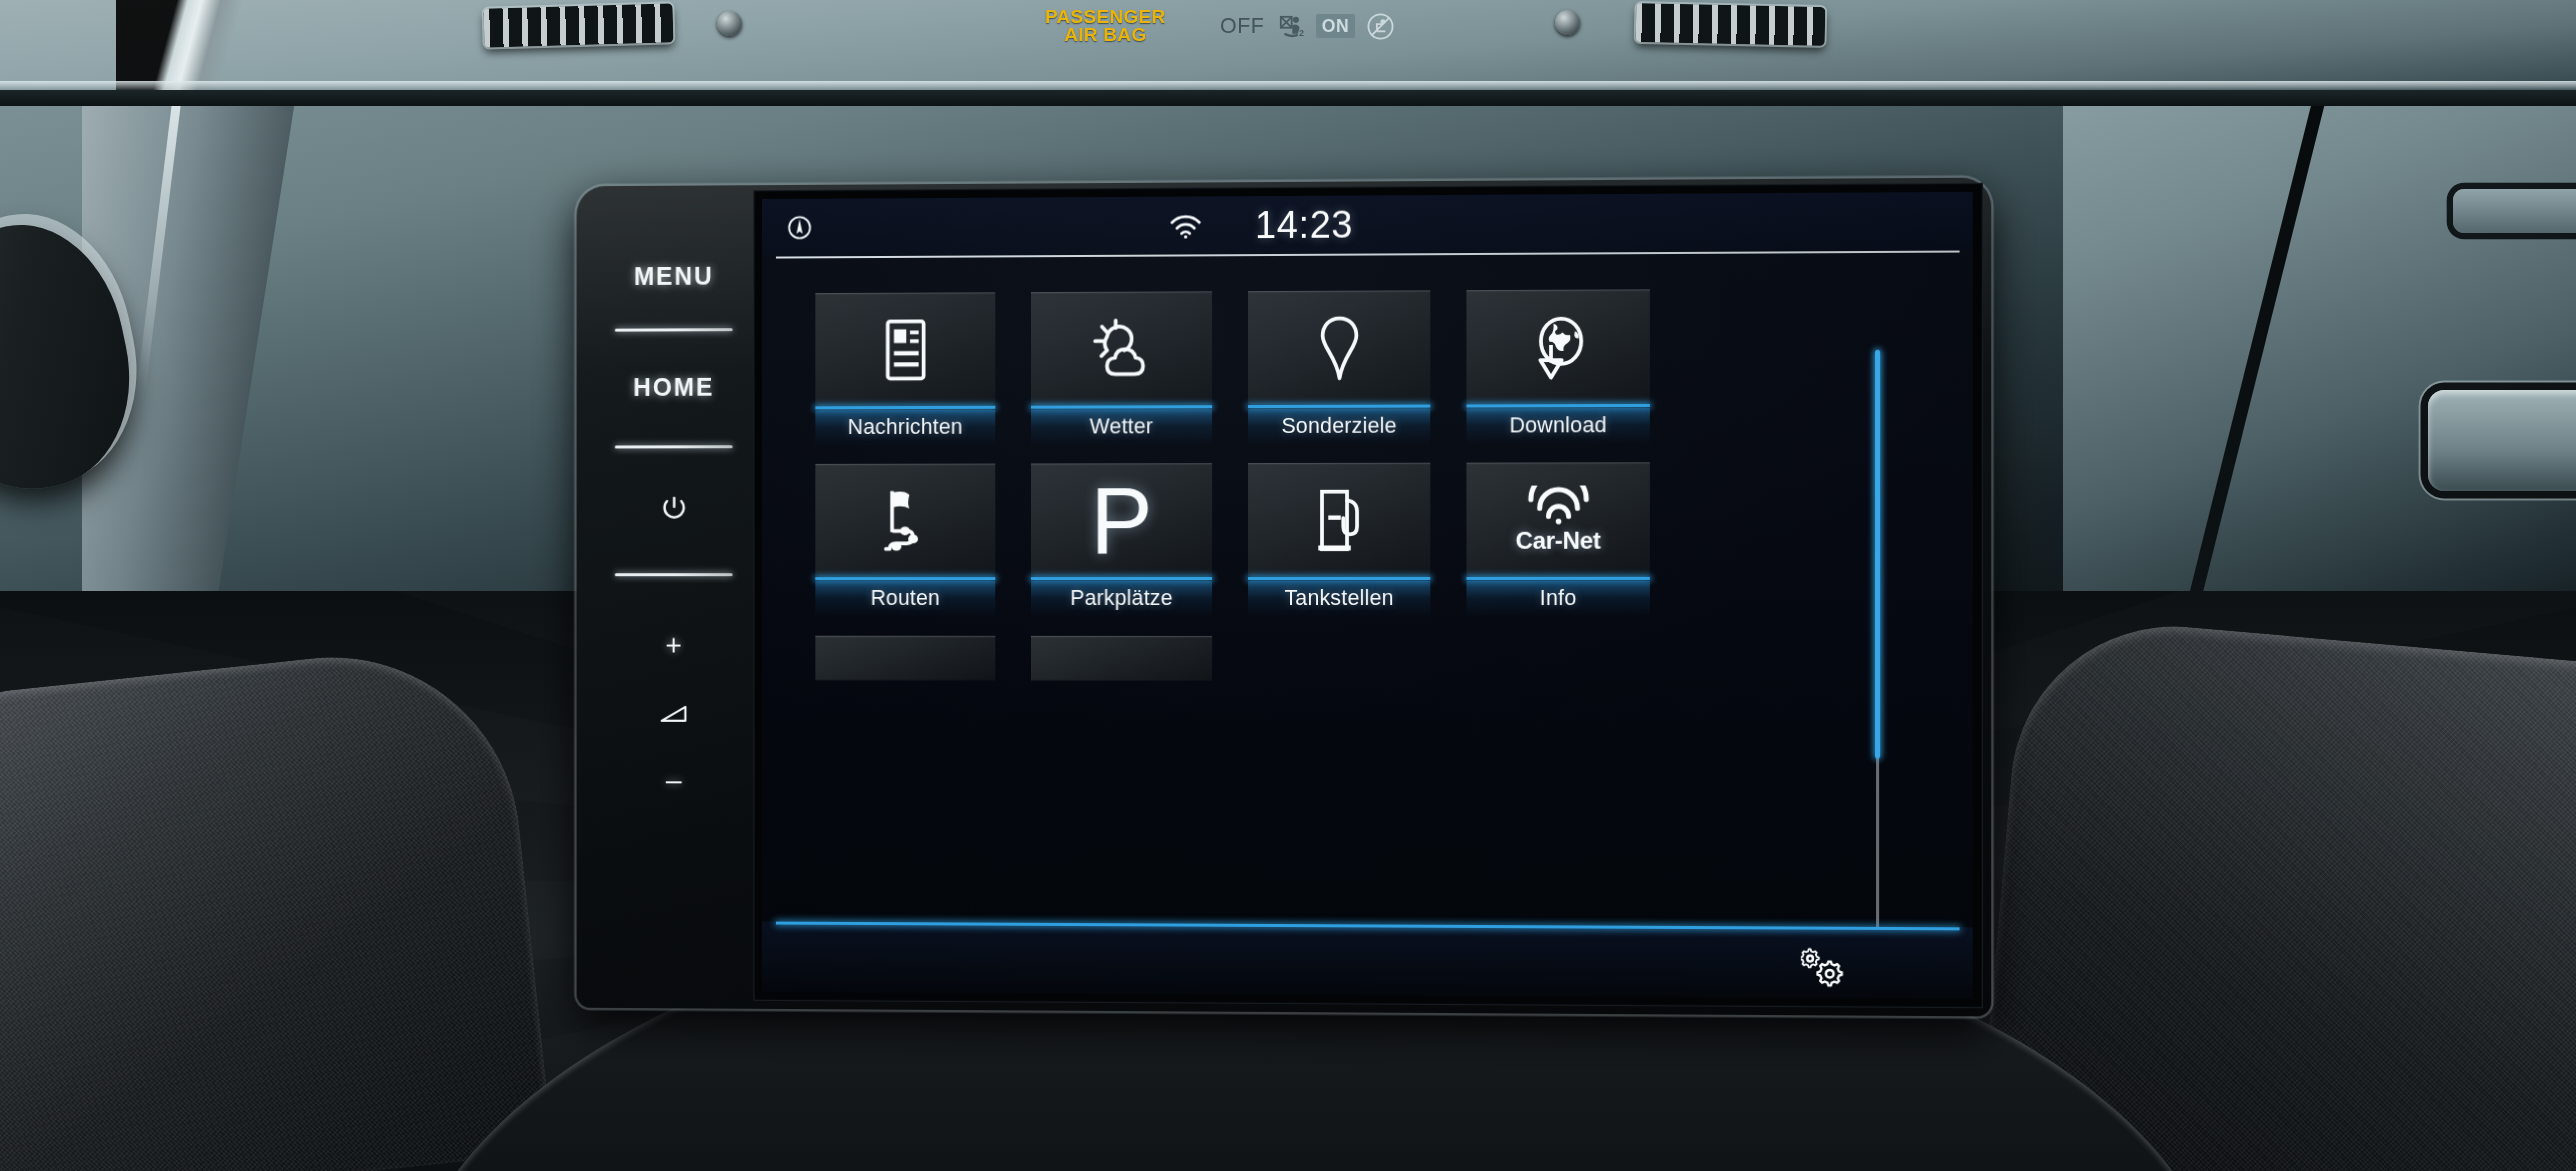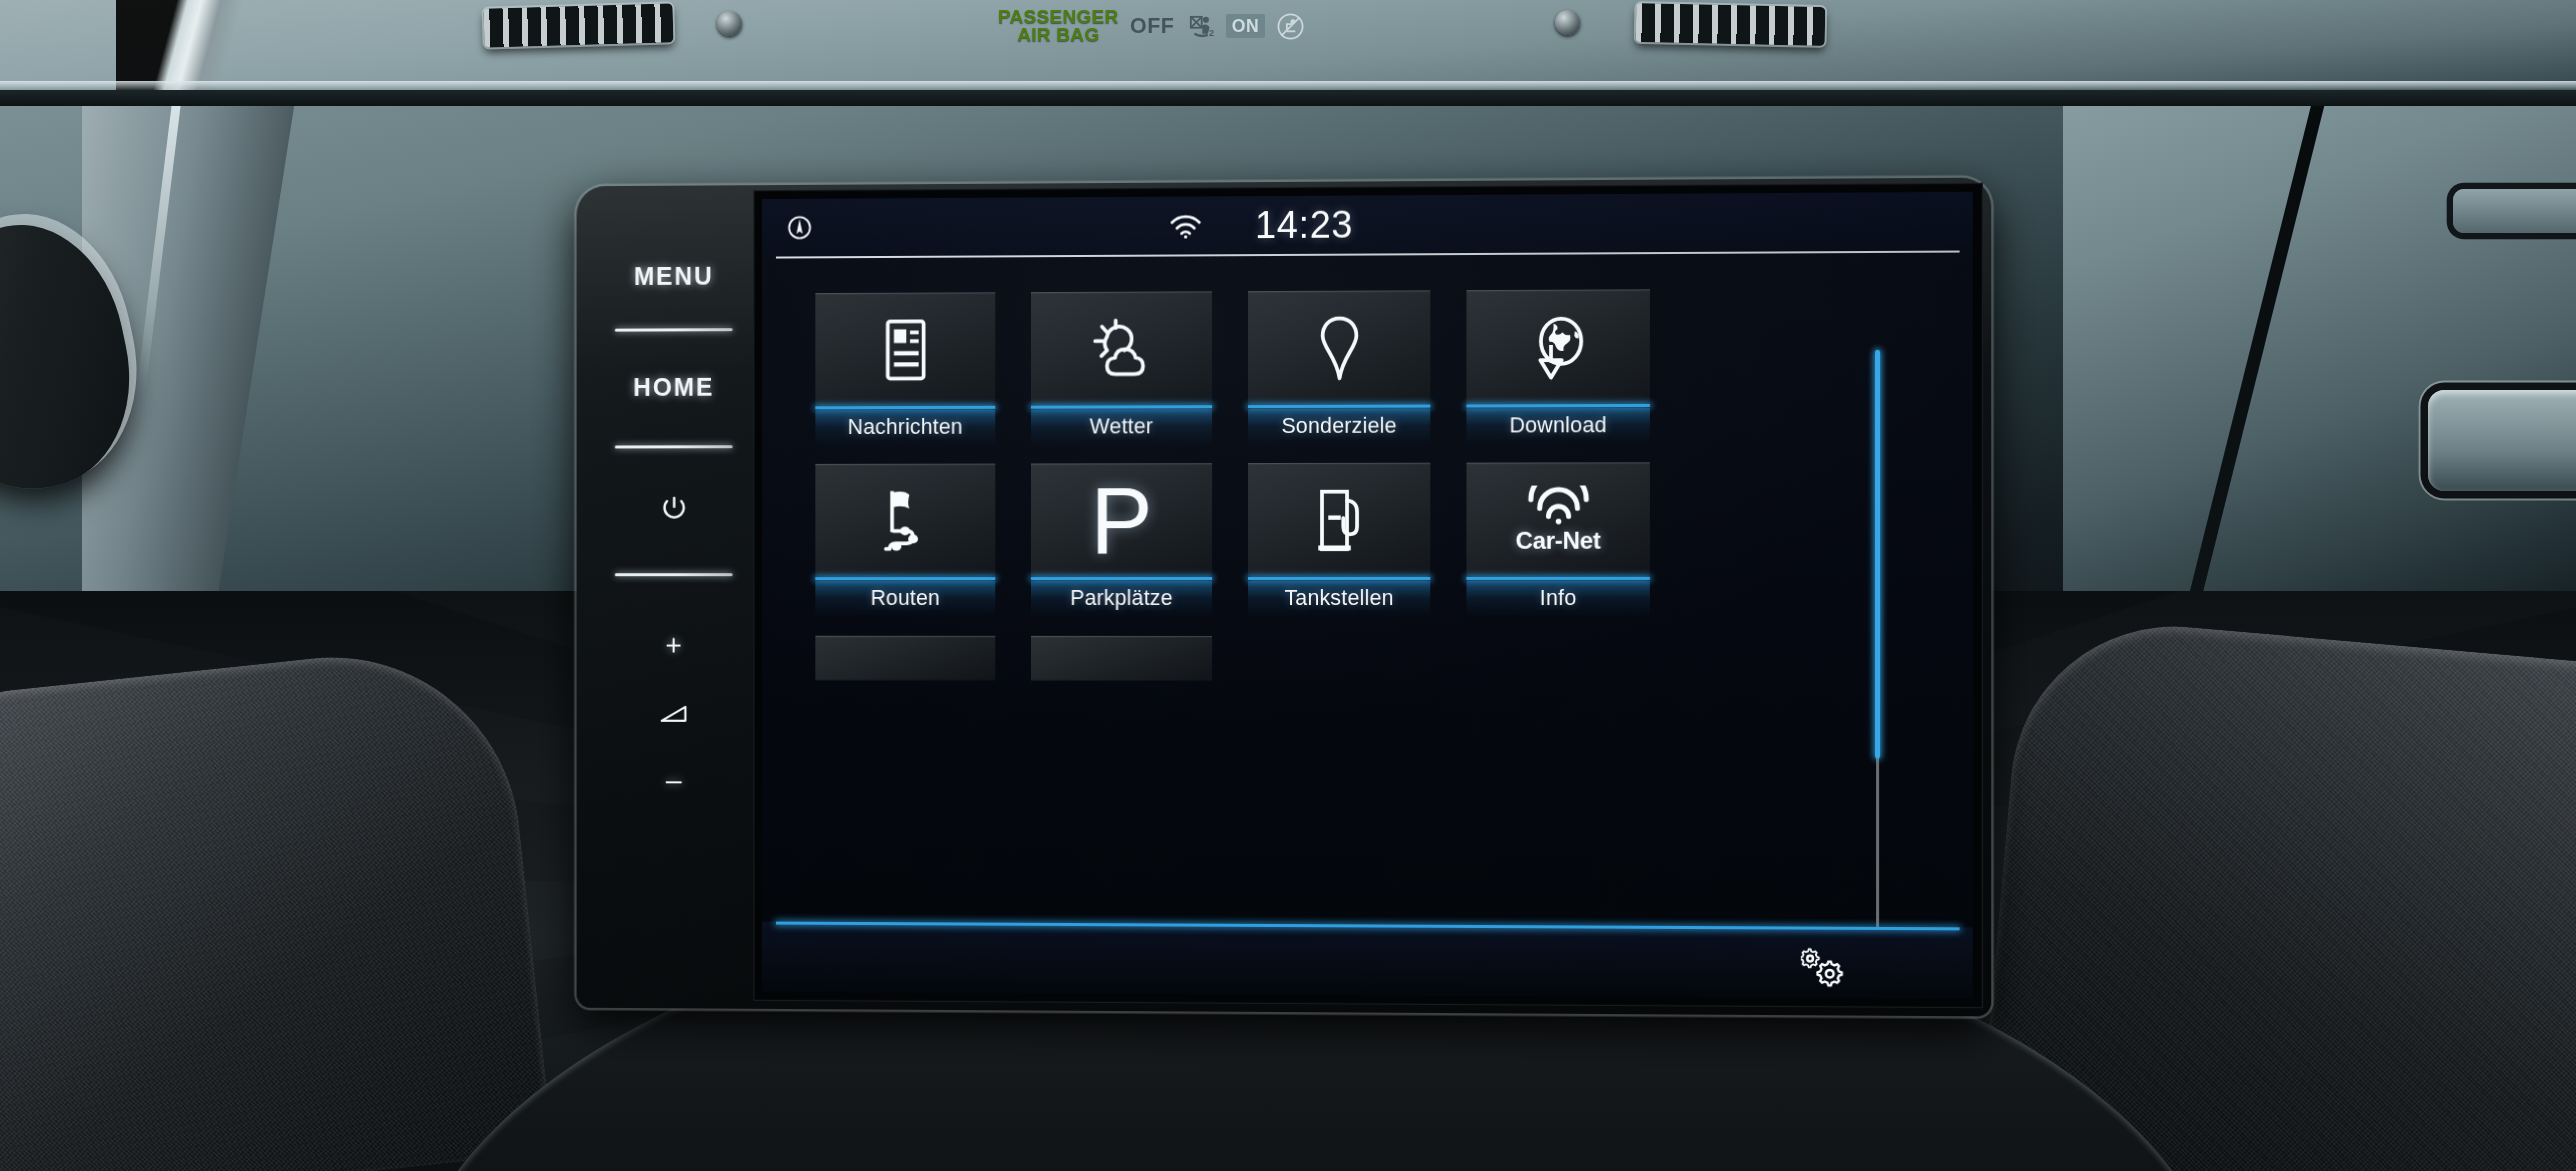--- a/index.html
+++ b/index.html
@@ -290,24 +290,25 @@
     box-shadow: inset 0 0 0 1.3px rgba(120,140,160,.18);
   }
 
   
   .airbag {
     position: absolute; left: 998px; top: 2.5px; height: 47px;
     display: flex; align-items: center; gap: 11.3px;
   }
   .ab-title {
     font-size: 19px; font-weight: 700; line-height: .96; letter-spacing: 0.3px;
-    color: #4d7c0f; text-align: center;
+    color: #eab308; text-align: center;
     text-shadow: 0 0.6px 1.3px rgba(30,45,50,.7);
-  }
-  .ab-off { font-size: 21.4px; font-weight: 700; color: #41555b; letter-spacing: 0.6px; }
+    margin-left: 47px;
+  }
+  .ab-off { font-size: 21.4px; font-weight: 400; color: #41555b; letter-spacing: 0.6px; margin-left: 43px; }
   .ab-on {
     font-size: 17.6px; font-weight: 800; color: #cfdcdf; letter-spacing: 0.6px;
     background: #6f868c; padding: 1.3px 5.7px; border-radius: 1.9px;
   }
   .ab-pict { width: 29px; height: 29px; opacity: .85; }
   .ab-pict svg { width: 100%; height: 100%; }
 </style>
 </head>
 <body>
 

